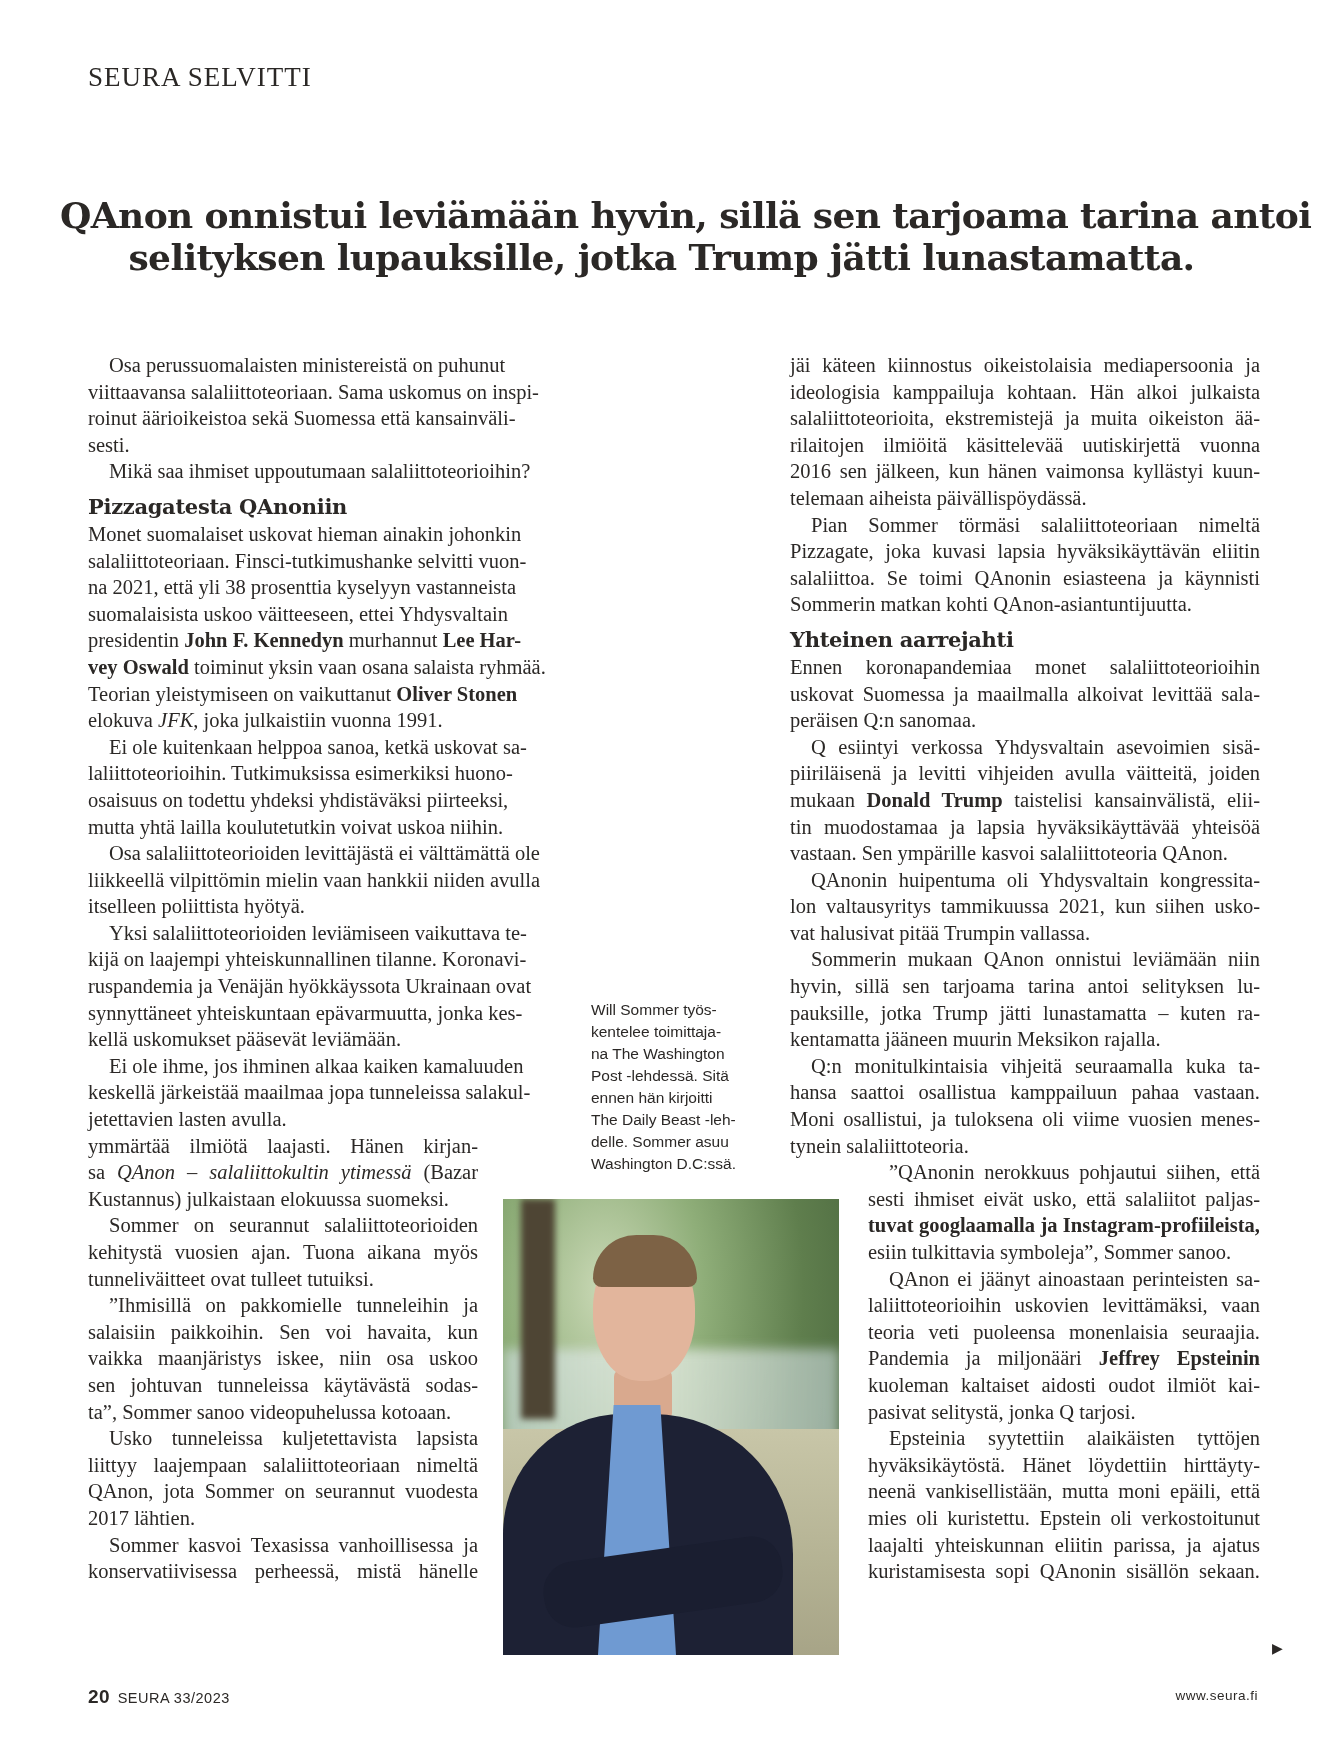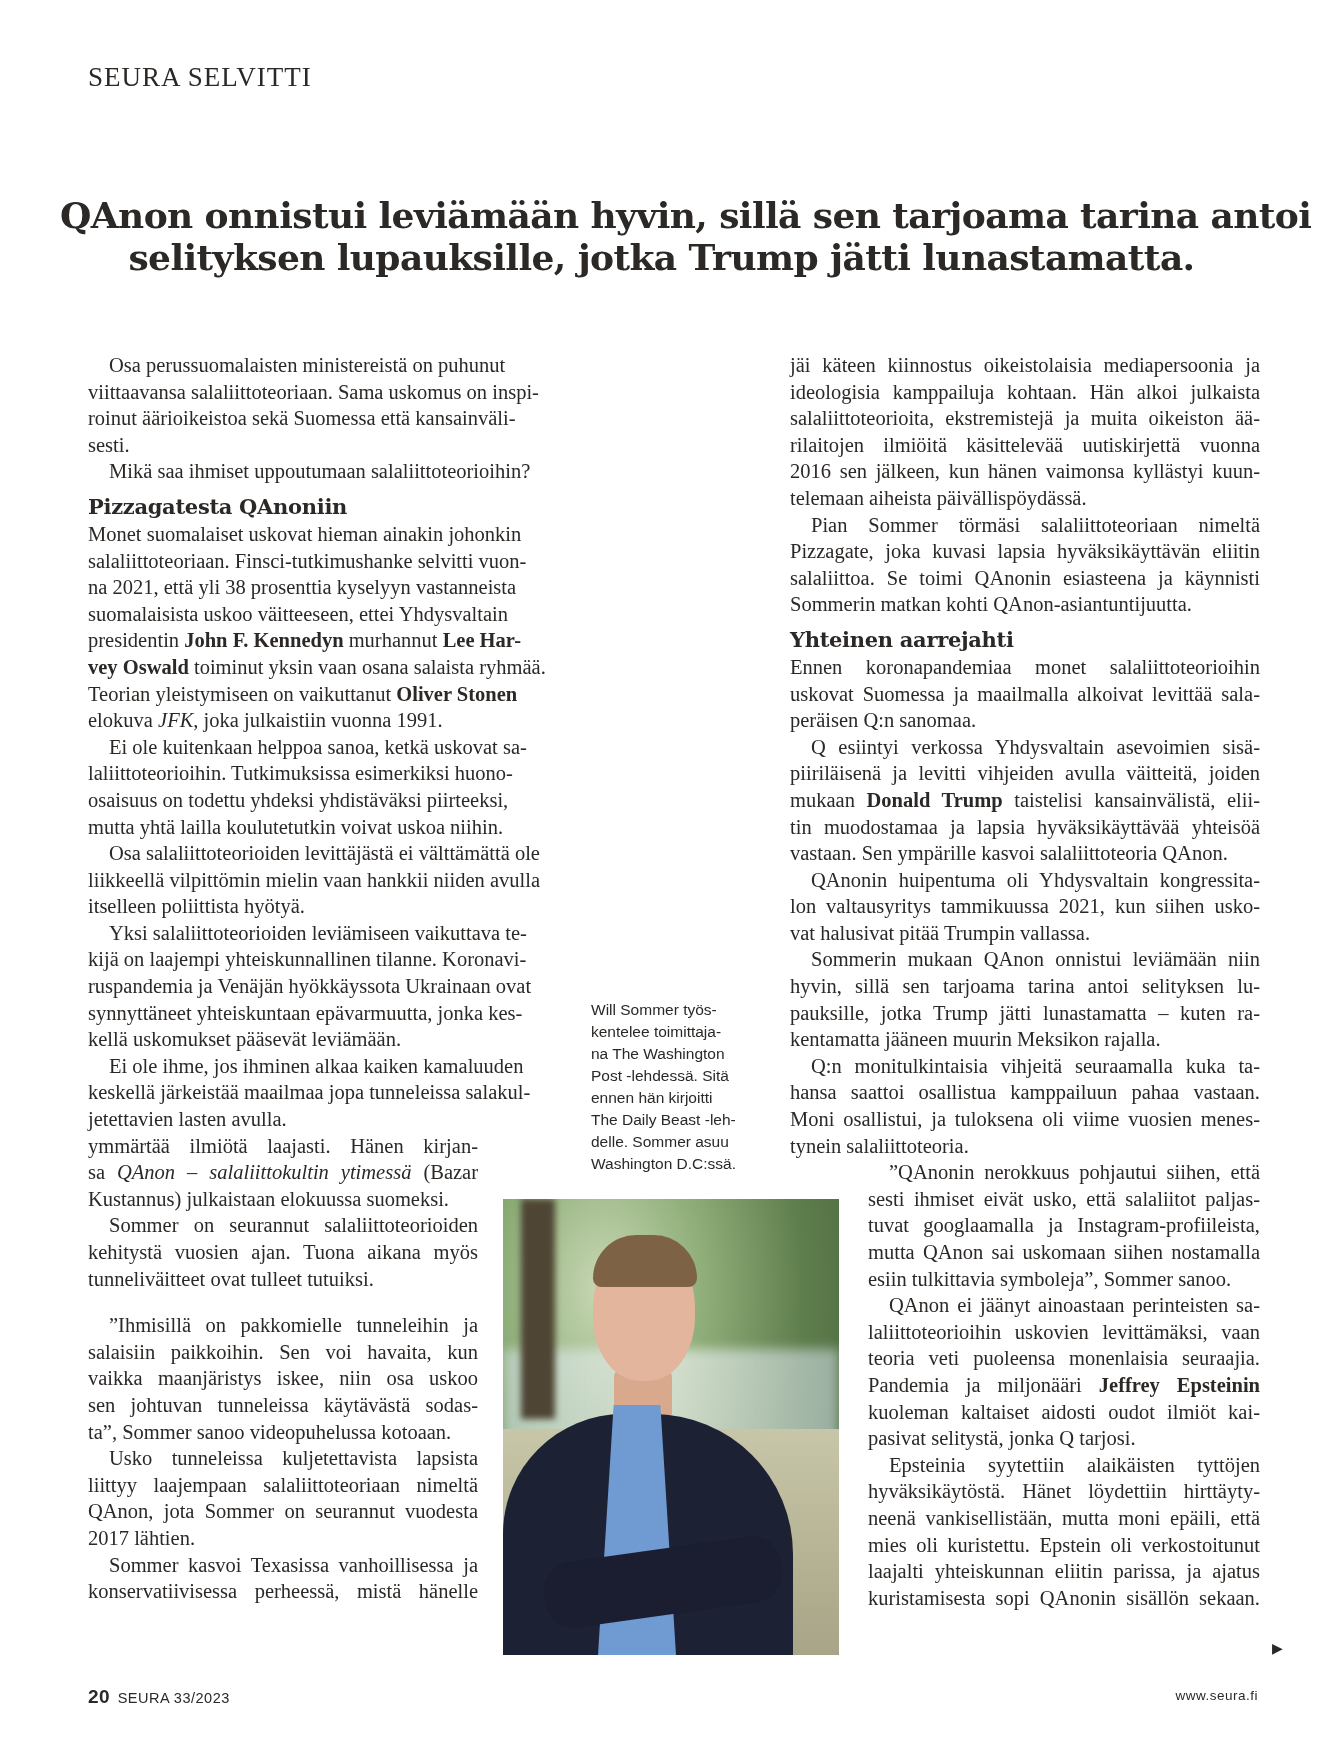--- a/index.html
+++ b/index.html
@@ -82,21 +82,21 @@
     <div class="ln last"><span>kellä uskomukset pääsevät leviämään.</span></div>
     <div class="ln ind"><span>Ei ole ihme, jos ihminen alkaa kaiken kamaluuden</span></div>
     <div class="ln"><span>keskellä järkeistää maailmaa jopa tunneleissa salakul-</span></div>
     <div class="ln last"><span>jetettavien lasten avulla.</span></div>
     <div class="ln" style="width: 390px;"><span>ymmärtää ilmiötä laajasti. Hänen kirjan-</span></div>
     <div class="ln" style="width: 390px;"><span>sa </span><i>QAnon – salaliittokultin ytimessä</i><span> (Bazar</span></div>
     <div class="ln last" style="width: 390px;"><span>Kustannus) julkaistaan elokuussa suomeksi.</span></div>
     <div class="ln ind" style="width: 390px;"><span>Sommer on seurannut salaliittoteorioiden</span></div>
     <div class="ln" style="width: 390px;"><span>kehitystä vuosien ajan. Tuona aikana myös</span></div>
     <div class="ln last" style="width: 390px;"><span>tunneliväitteet ovat tulleet tutuiksi.</span></div>
-    <div class="ln ind" style="width: 390px; margin-top: 20px;"><span>”Ihmisillä on pakkomielle tunneleihin ja</span></div>
+    <div class="ln ind" style="width: 390px;"><span>”Ihmisillä on pakkomielle tunneleihin ja</span></div>
     <div class="ln" style="width: 390px;"><span>salaisiin paikkoihin. Sen voi havaita, kun</span></div>
     <div class="ln" style="width: 390px;"><span>vaikka maanjäristys iskee, niin osa uskoo</span></div>
     <div class="ln" style="width: 390px;"><span>sen johtuvan tunneleissa käytävästä sodas-</span></div>
     <div class="ln last" style="width: 390px;"><span>ta”, Sommer sanoo videopuhelussa kotoaan.</span></div>
     <div class="ln ind" style="width: 390px;"><span>Usko tunneleissa kuljetettavista lapsista</span></div>
     <div class="ln" style="width: 390px;"><span>liittyy laajempaan salaliittoteoriaan nimeltä</span></div>
     <div class="ln" style="width: 390px;"><span>QAnon, jota Sommer on seurannut vuodesta</span></div>
     <div class="ln last" style="width: 390px;"><span>2017 lähtien.</span></div>
     <div class="ln ind" style="width: 390px;"><span>Sommer kasvoi Texasissa vanhoillisessa ja</span></div>
     <div class="ln" style="width: 390px;"><span>konservatiivisessa perheessä, mistä hänelle</span></div>
@@ -127,22 +127,21 @@
     <div class="ln ind"><span>Sommerin mukaan QAnon onnistui leviämään niin</span></div>
     <div class="ln"><span>hyvin, sillä sen tarjoama tarina antoi selityksen lu-</span></div>
     <div class="ln"><span>pauksille, jotka Trump jätti lunastamatta – kuten ra-</span></div>
     <div class="ln last"><span>kentamatta jääneen muurin Meksikon rajalla.</span></div>
     <div class="ln ind"><span>Q:n monitulkintaisia vihjeitä seuraamalla kuka ta-</span></div>
     <div class="ln"><span>hansa saattoi osallistua kamppailuun pahaa vastaan.</span></div>
     <div class="ln"><span>Moni osallistui, ja tuloksena oli viime vuosien menes-</span></div>
     <div class="ln last"><span>tynein salaliittoteoria.</span></div>
     <div class="ln ind" style="width: 392px; margin-left: 78px;"><span>”QAnonin nerokkuus pohjautui siihen, että</span></div>
     <div class="ln" style="width: 392px; margin-left: 78px;"><span>sesti ihmiset eivät usko, että salaliitot paljas-</span></div>
-    <div class="ln" style="width: 392px; margin-left: 78px;"><span>tuvat googlaamalla ja Instagram-profiileista,</span></div>
-    <div class="ln" style="width: 392px; margin-left: 78px;"><span>mutta QAnon sai uskomaan siihen nostamalla</span></div>
+    <div class="ln" style="width: 392px; margin-left: 78px; font-weight: bold;"><span>tuvat googlaamalla ja Instagram-profiileista,</span></div>
     <div class="ln last" style="width: 392px; margin-left: 78px;"><span>esiin tulkittavia symboleja”, Sommer sanoo.</span></div>
     <div class="ln ind" style="width: 392px; margin-left: 78px;"><span>QAnon ei jäänyt ainoastaan perinteisten sa-</span></div>
     <div class="ln" style="width: 392px; margin-left: 78px;"><span>laliittoteorioihin uskovien levittämäksi, vaan</span></div>
     <div class="ln" style="width: 392px; margin-left: 78px;"><span>teoria veti puoleensa monenlaisia seuraajia.</span></div>
     <div class="ln" style="width: 392px; margin-left: 78px;"><span>Pandemia ja miljonääri </span><b>Jeffrey Epsteinin</b></div>
     <div class="ln" style="width: 392px; margin-left: 78px;"><span>kuoleman kaltaiset aidosti oudot ilmiöt kai-</span></div>
     <div class="ln last" style="width: 392px; margin-left: 78px;"><span>pasivat selitystä, jonka Q tarjosi.</span></div>
     <div class="ln ind" style="width: 392px; margin-left: 78px;"><span>Epsteinia syytettiin alaikäisten tyttöjen</span></div>
     <div class="ln" style="width: 392px; margin-left: 78px;"><span>hyväksikäytöstä. Hänet löydettiin hirttäyty-</span></div>
     <div class="ln" style="width: 392px; margin-left: 78px;"><span>neenä vankisellistään, mutta moni epäili, että</span></div>

